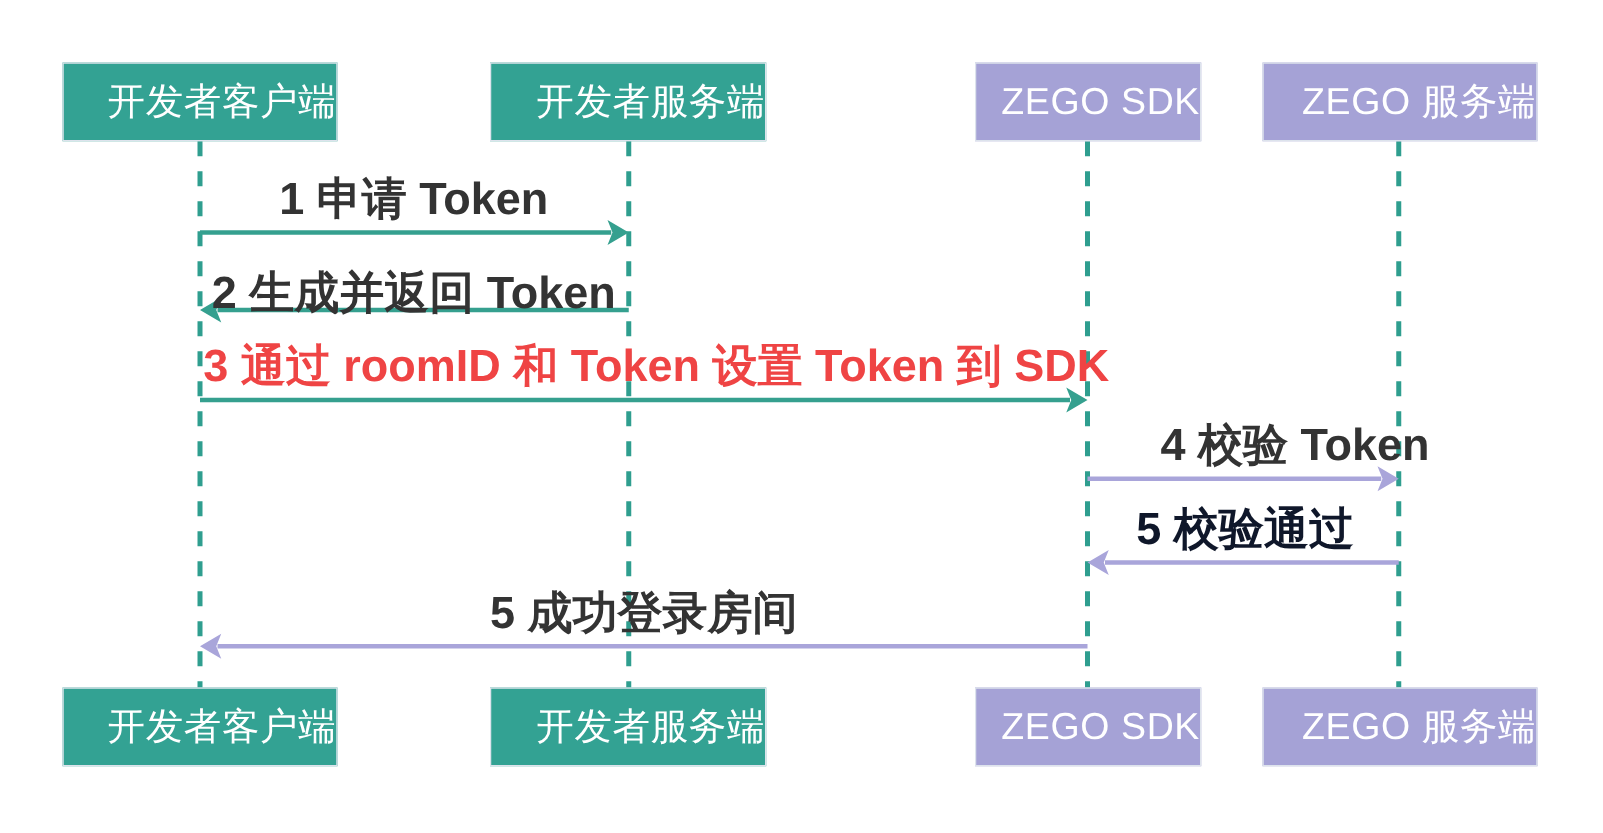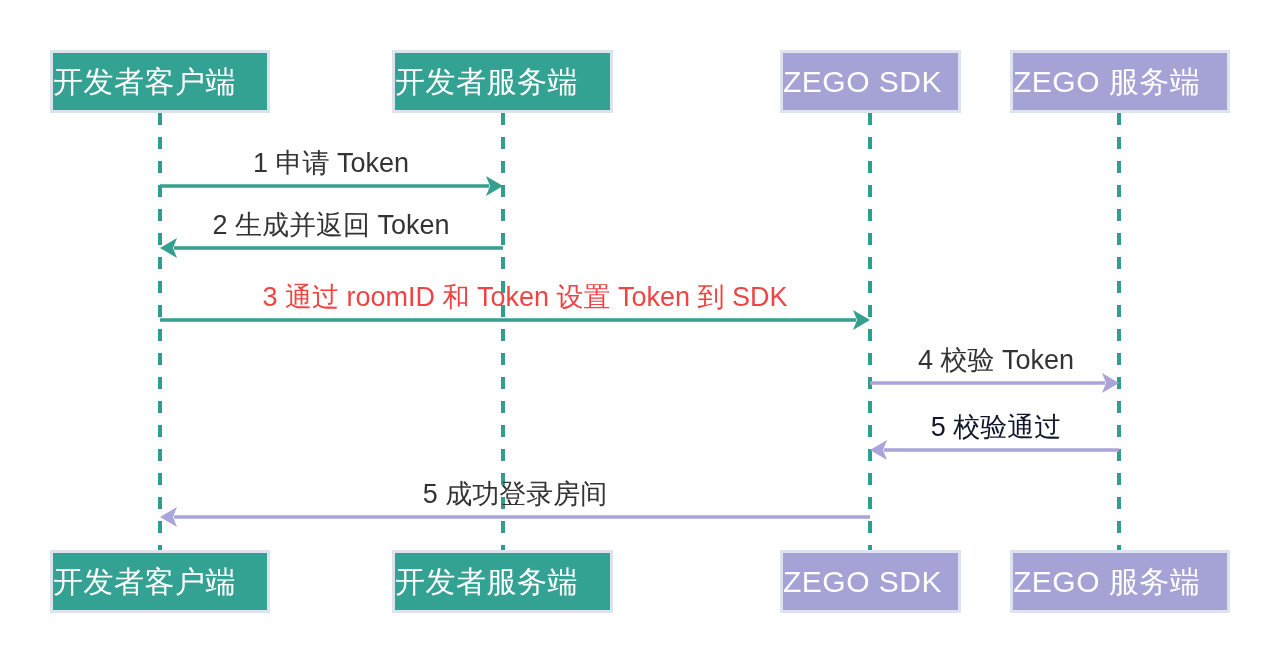--- a/index.html
+++ b/index.html
@@ -22,41 +22,41 @@
     position: absolute;
     left: 0;
     top: 0;
     width: 1282px;
     height: 666px;
     display: block;
   }
   .participant-box {
     position: absolute;
     box-sizing: border-box;
-    border: 3px solid #0369a1;
+    border: 1px solid #0369a1;
     display: flex;
     align-items: center;
-    justify-content: flex-start;
+    justify-content: flex-end;
   }
   .participant-label {
     color: #ffffff;
     font-size: 30px;
     line-height: 1;
     letter-spacing: 0.5px;
     white-space: nowrap;
     font-weight: 400;
   }
   .msg-label {
     position: absolute;
     color: #333333;
-    font-size: 27px;
+    font-size: 36px;
     line-height: 1;
     white-space: nowrap;
     transform: translate(-50%, -100%);
-    font-weight: 400;
+    font-weight: 700;
   }
 </style>
 </head>
 <body>
 
 <div id="diagram-root">
 
   <svg id="seq-svg" viewBox="0 0 1282 666" xmlns="http://www.w3.org/2000/svg">
     <g id="lifelines-group">
         <line x1="160" x2="160" y1="113" y2="550" stroke="#2f9e8f" stroke-width="4" stroke-dasharray="12 12"></line>
@@ -103,20 +103,20 @@
       </div>
       <div class="participant-box" style="left: 780px; top: 550px; width: 181px; height: 63px; background: rgb(165, 162, 214); border-color: rgb(221, 227, 236);">
         <span class="participant-label" style="color: rgb(255, 255, 255);">ZEGO SDK</span>
       </div>
       <div class="participant-box" style="left: 1010px; top: 550px; width: 220px; height: 63px; background: rgb(165, 162, 214); border-color: rgb(221, 227, 236);">
         <span class="participant-label" style="color: rgb(255, 255, 255);">ZEGO 服务端</span>
       </div>
     </div>
   <div id="message-labels">
       <div class="msg-label" style="left: 331px; top: 177px; color: rgb(51, 51, 51);">1 申请 Token</div>
-      <div class="msg-label" style="left: 331px; top: 239px; color: rgb(51, 51, 51);">2 生成并返回 Token</div>
+      <div class="msg-label" style="left: 331px; top: 252px; color: rgb(51, 51, 51);">2 生成并返回 Token</div>
       <div class="msg-label" style="left: 525px; top: 311px; color: #ef4444;">3 通过 roomID 和 Token 设置 Token 到 SDK</div>
-      <div class="msg-label" style="left: 996px; top: 374px; color: rgb(51, 51, 51);">4 校验 Token</div>
+      <div class="msg-label" style="left: 1036px; top: 374px; color: rgb(51, 51, 51);">4 校验 Token</div>
       <div class="msg-label" style="left: 996px; top: 441px; color: #0f172a;">5 校验通过</div>
       <div class="msg-label" style="left: 515px; top: 508px; color: rgb(51, 51, 51);">5 成功登录房间</div>
     </div>
 
 </div>
 
 </body></html>

